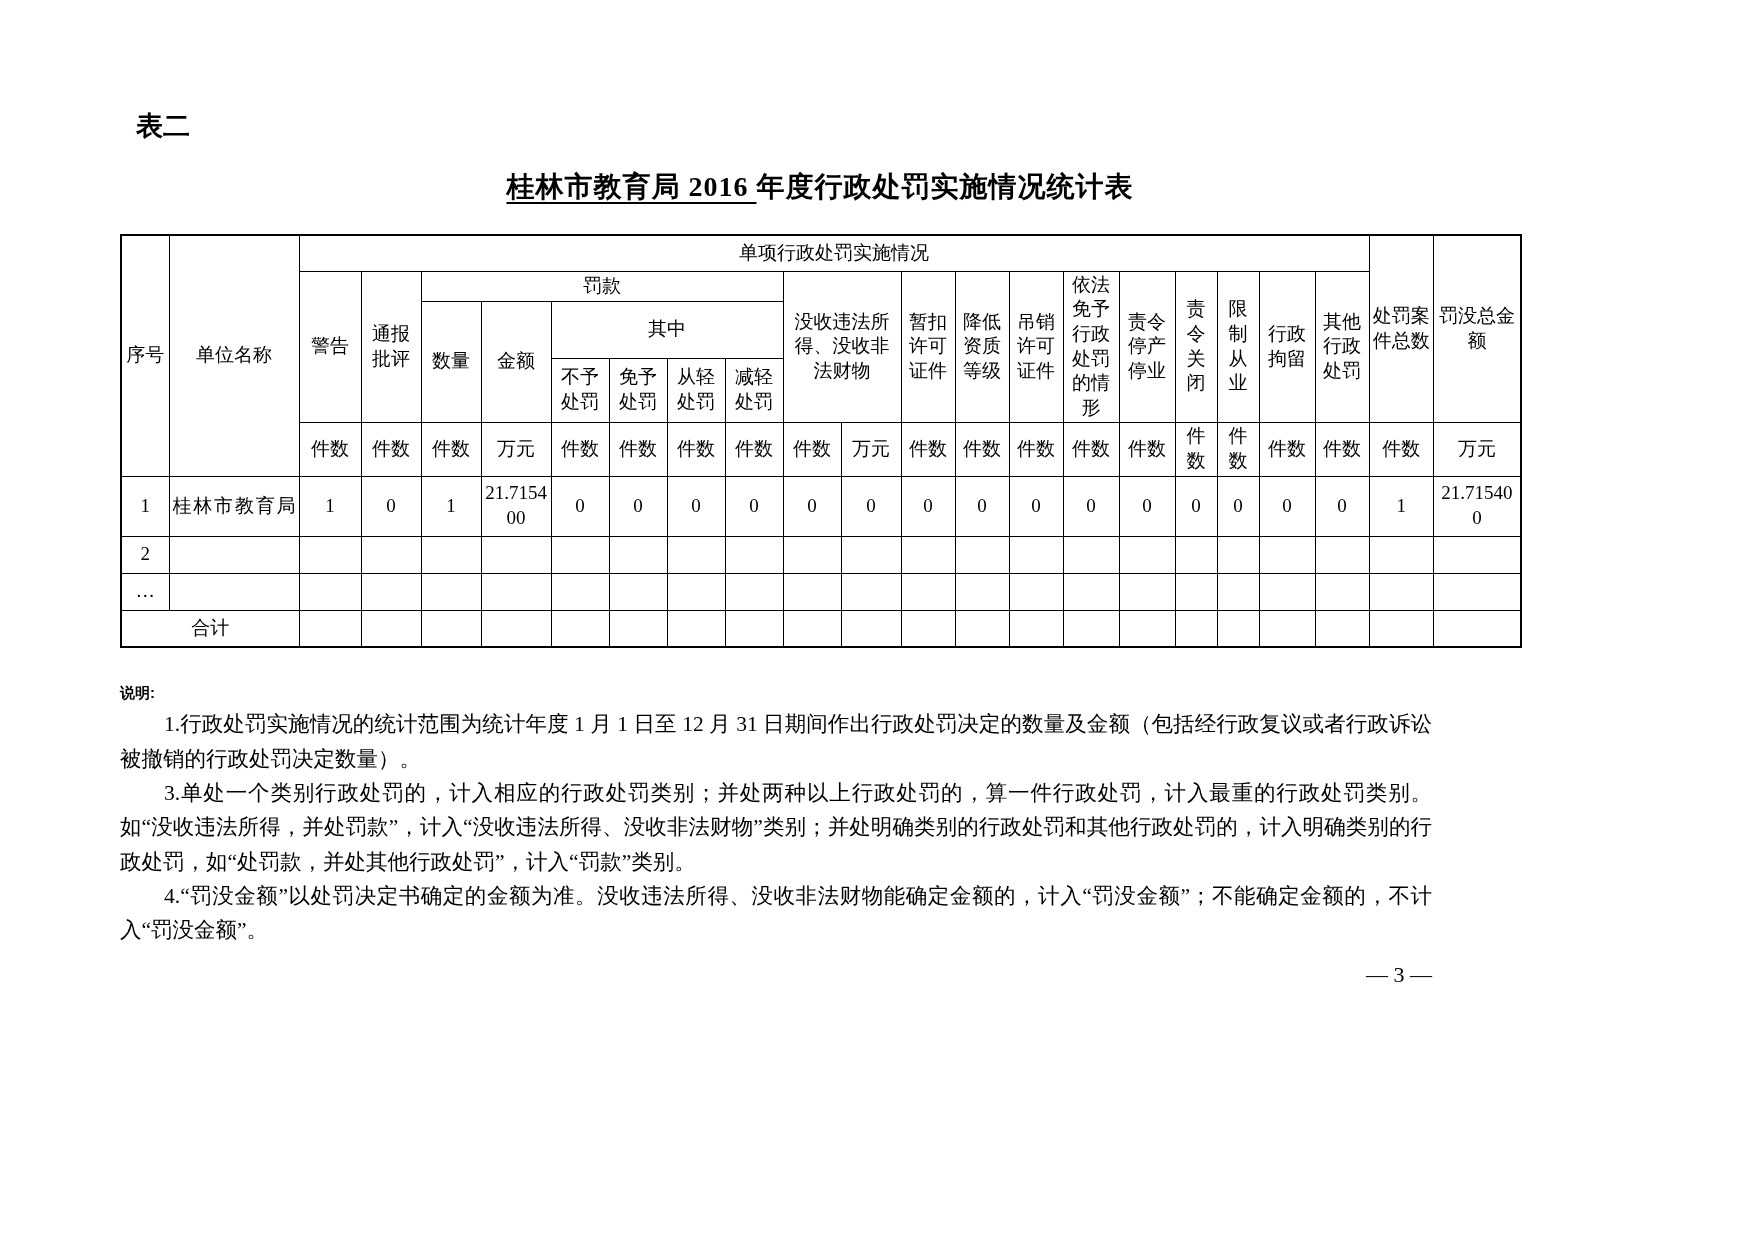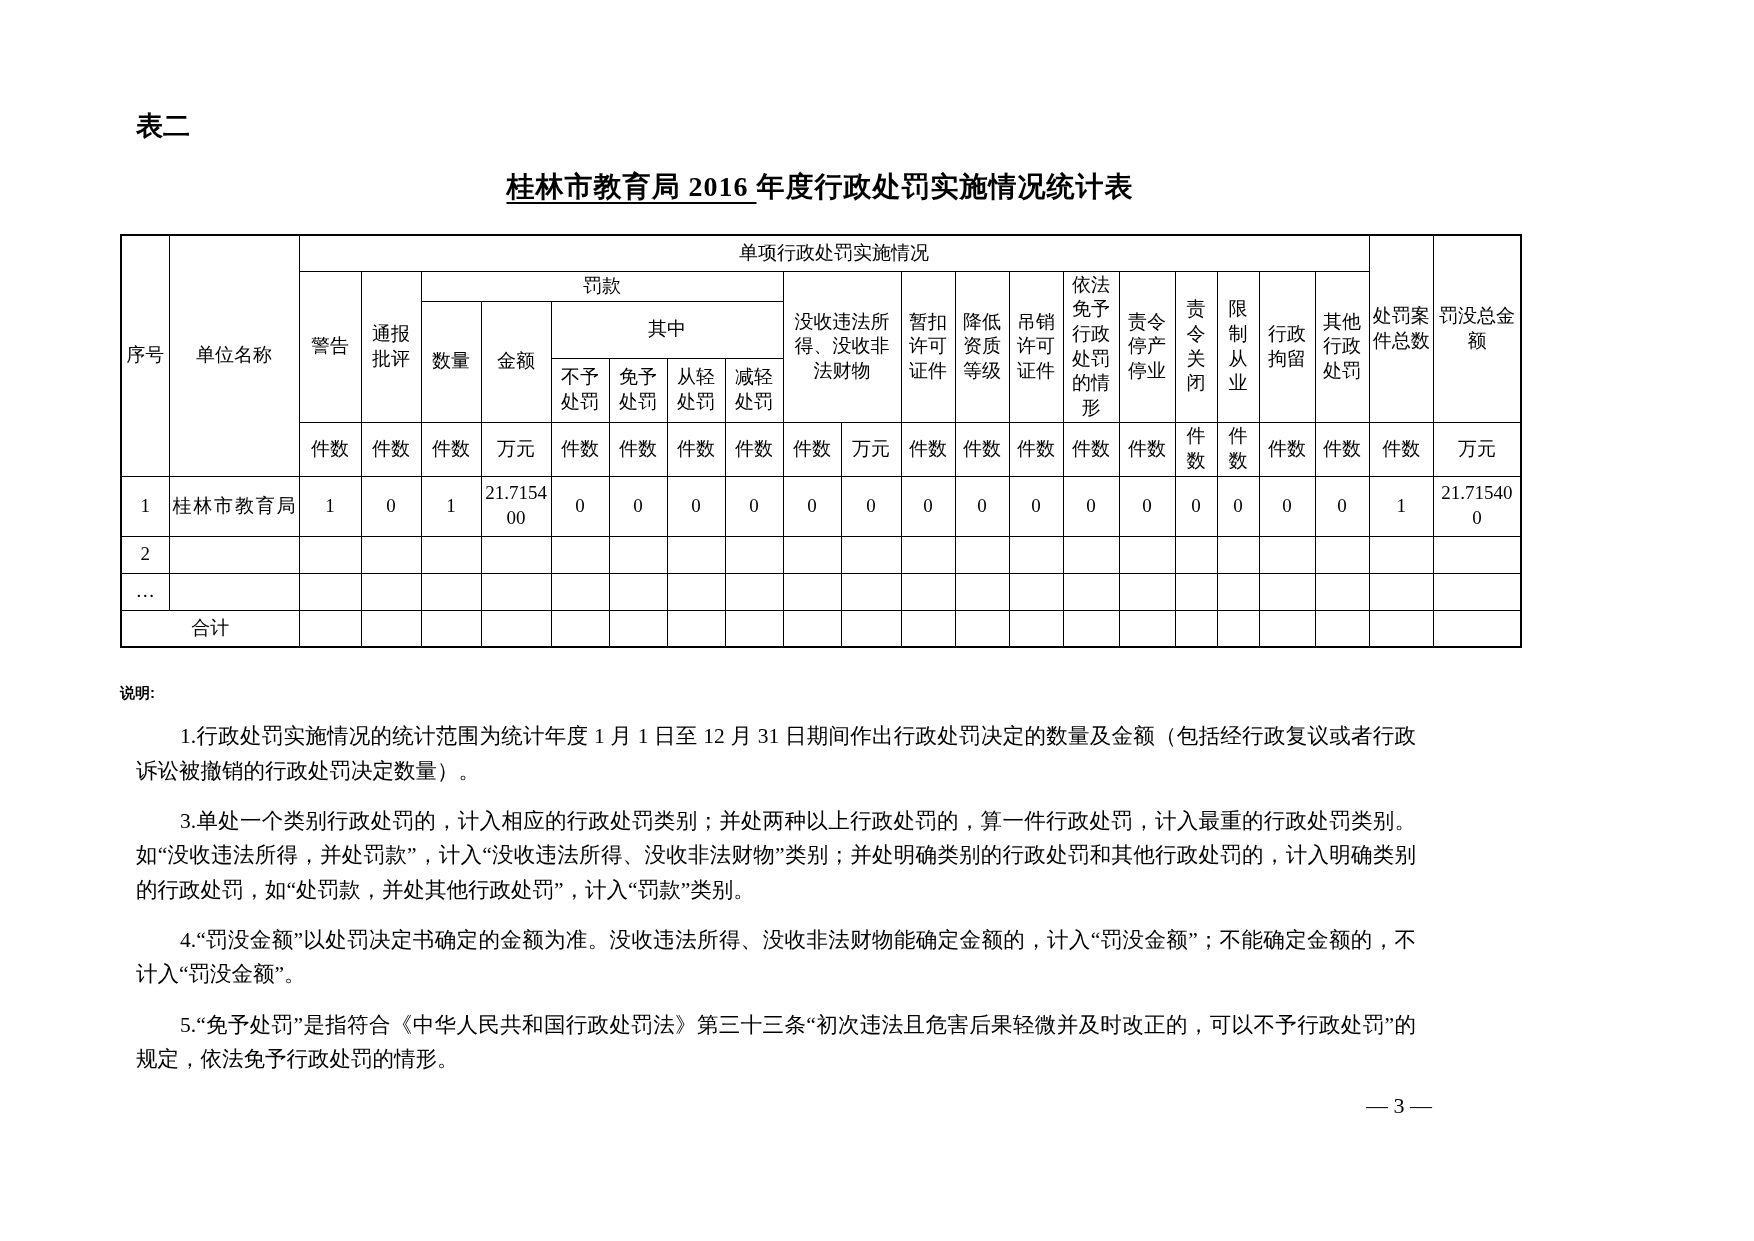--- a/index.html
+++ b/index.html
@@ -39,21 +39,21 @@
   tr.dr1 { height:60px; }
   tr.dr  { height:37px; }
   td.jname { text-align:justify; text-align-last:justify; padding:1px 22px; }
 
   .notes { margin-top:36px; width:1312px; font-size:21.5px; }
   .notes-label {
     font-weight:bold; font-family:Liberation Sans, sans-serif;
     font-size:15px; margin-bottom:4px;margin-top:12px;
   }
   .notes p {
-    margin:16px; text-indent:44px; text-align:justify;
+    margin:0; text-indent:44px; text-align:justify;
     line-height:1.6;
   }
   .pageno {
     width:1312px; text-align:right; margin-top:14px; font-size:22px;
   }
 </style>
 </head>
 <body>
 
 <div class="content">
@@ -256,18 +256,17 @@
       <td></td>
     </tr>
   </tbody>
     </table>
 
   <div class="notes">
     <div class="notes-label">说明:</div>
     <p>1.行政处罚实施情况的统计范围为统计年度 1 月 1 日至 12 月 31 日期间作出行政处罚决定的数量及金额（包括经行政复议或者行政诉讼被撤销的行政处罚决定数量）。</p>
     <p>3.单处一个类别行政处罚的，计入相应的行政处罚类别；并处两种以上行政处罚的，算一件行政处罚，计入最重的行政处罚类别。如“没收违法所得，并处罚款”，计入“没收违法所得、没收非法财物”类别；并处明确类别的行政处罚和其他行政处罚的，计入明确类别的行政处罚，如“处罚款，并处其他行政处罚”，计入“罚款”类别。</p>
     <p>4.“罚没金额”以处罚决定书确定的金额为准。没收违法所得、没收非法财物能确定金额的，计入“罚没金额”；不能确定金额的，不计入“罚没金额”。</p>
-    <p>5.“免予处罚”是指符合《中华人民共和国行政处罚法》第三十三条“初次违法且危害后果轻微并及时改正的，可以不予行政处罚”的规定，依法免予行政处罚的情形。</p>
   </div>
 
   <div class="pageno">—  3  —</div>
 
 </div>
 
 </body></html>

